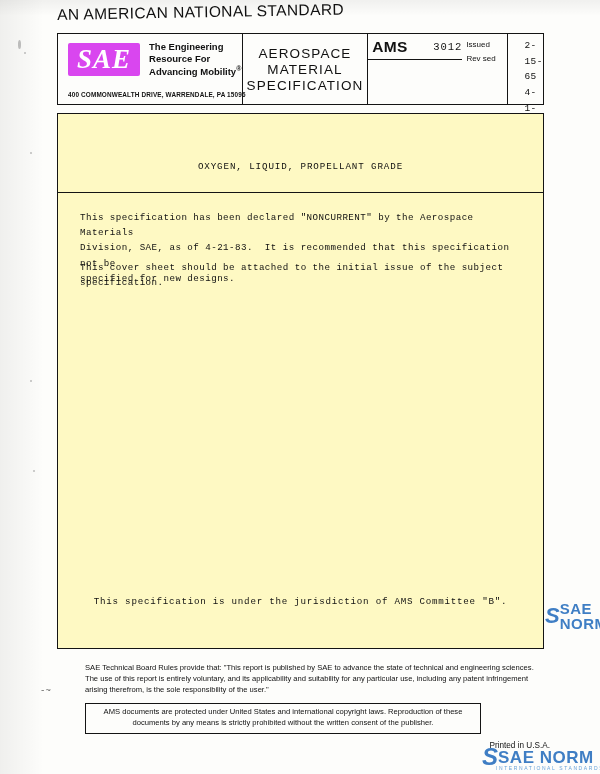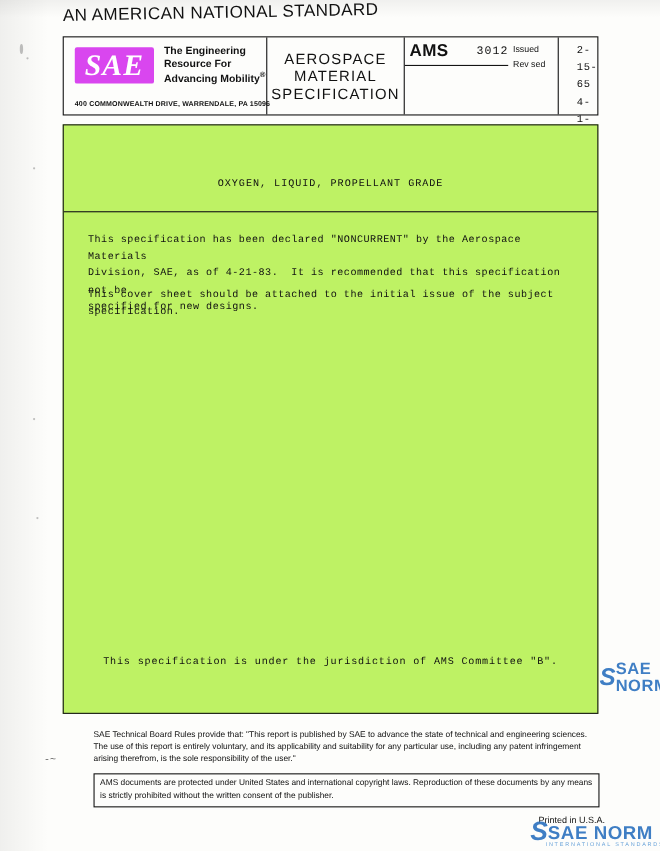--- a/index.html
+++ b/index.html
@@ -181,21 +181,21 @@
 
   
   .body-box {
     position: absolute;
     left: 57px;
     top: 113px;
     width: 487px;
     height: 536px;
     border: 1.6px solid #141414;
     box-sizing: border-box;
-    background: #bef264;
+    background: #fef9c3;
   }
   .subject-line {
     position: absolute;
     top: 47px;
     left: 0; right: 0;
     text-align: center;
     font-family: "Liberation Mono", monospace;
     font-size: 9.2px;
     letter-spacing: .9px;
     color: #111;
@@ -237,27 +237,28 @@
     top: 663px;
     width: 460px;
     font-size: 7.6px;
     line-height: 1.42;
     color: #111;
   }
   .foot-box {
     position: absolute;
     left: 85px;
     top: 703px;
-    width: 460px;
+    width: 396px;
     border: 1.1px solid #141414;
     box-sizing: border-box;
     padding: 3px 5px 4px 5px;
     font-size: 7.6px;
     line-height: 1.42;
     color: #111;
+    text-align: center;
   }
   .copyright {
     position: absolute;
     left: 57px;
     top: 744px;
     font-size: 8.6px;
     color: #111;
     letter-spacing: .2px;
   }
   .printed {

